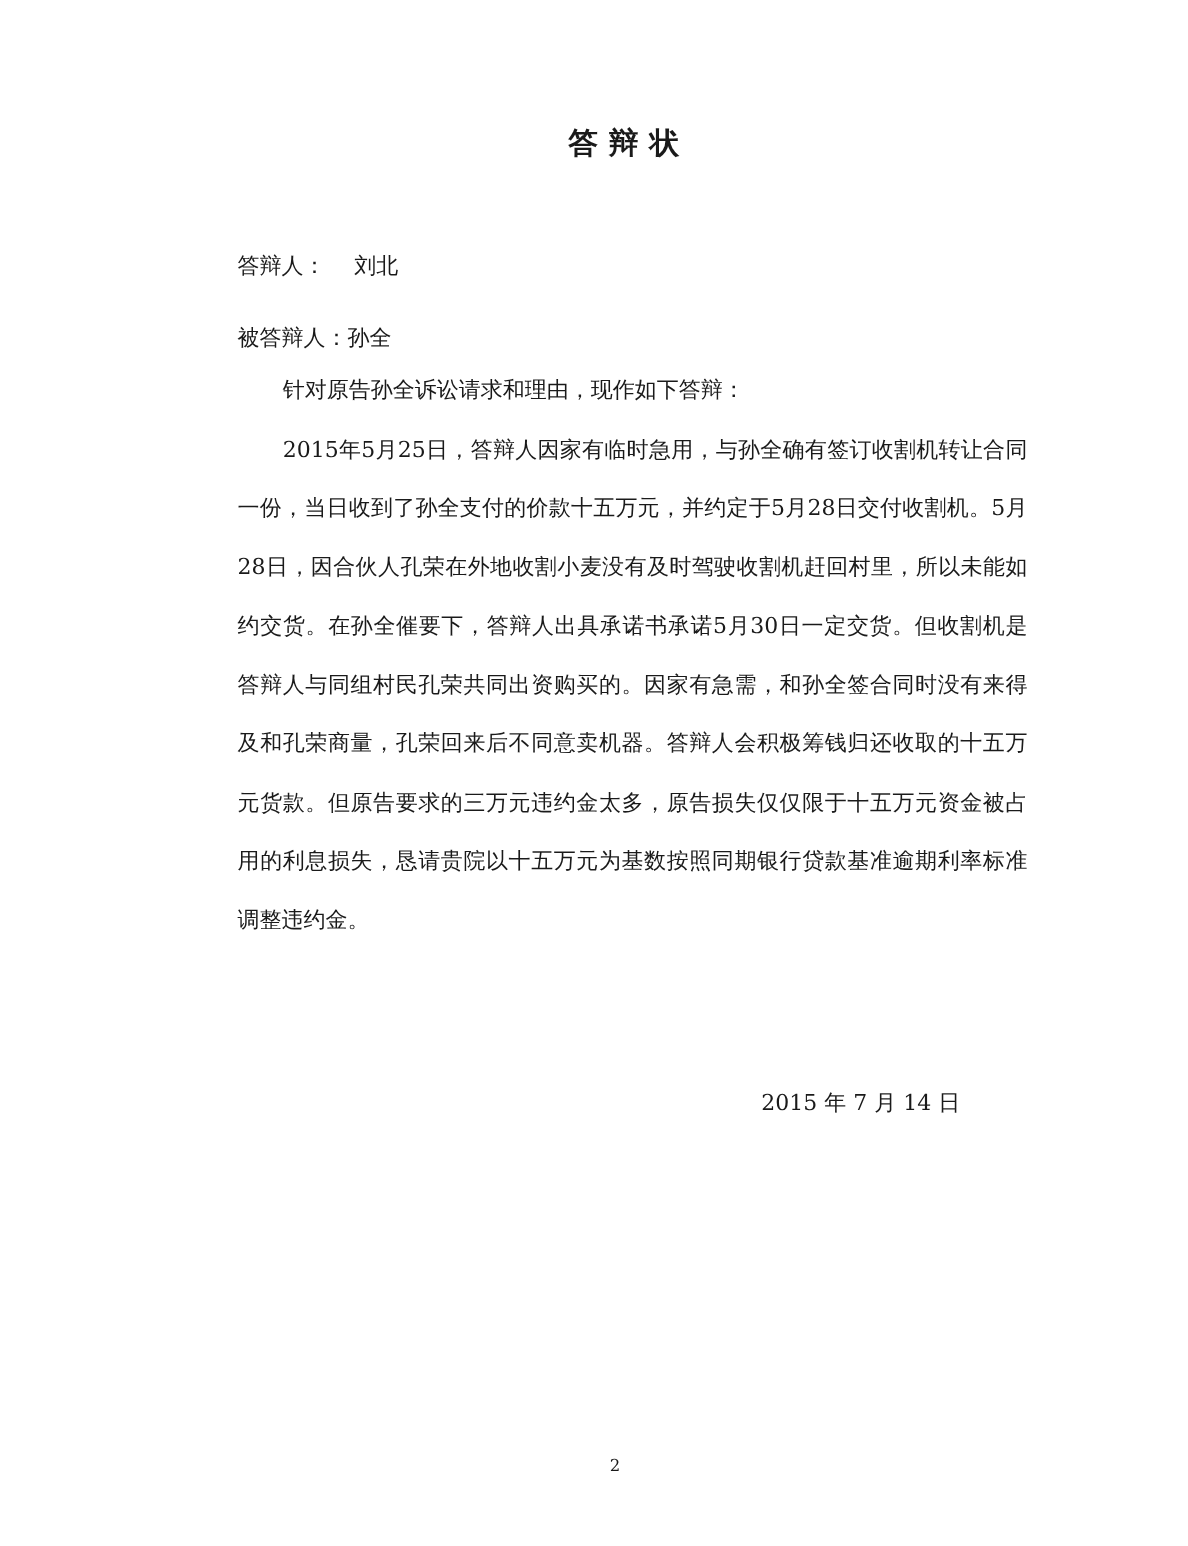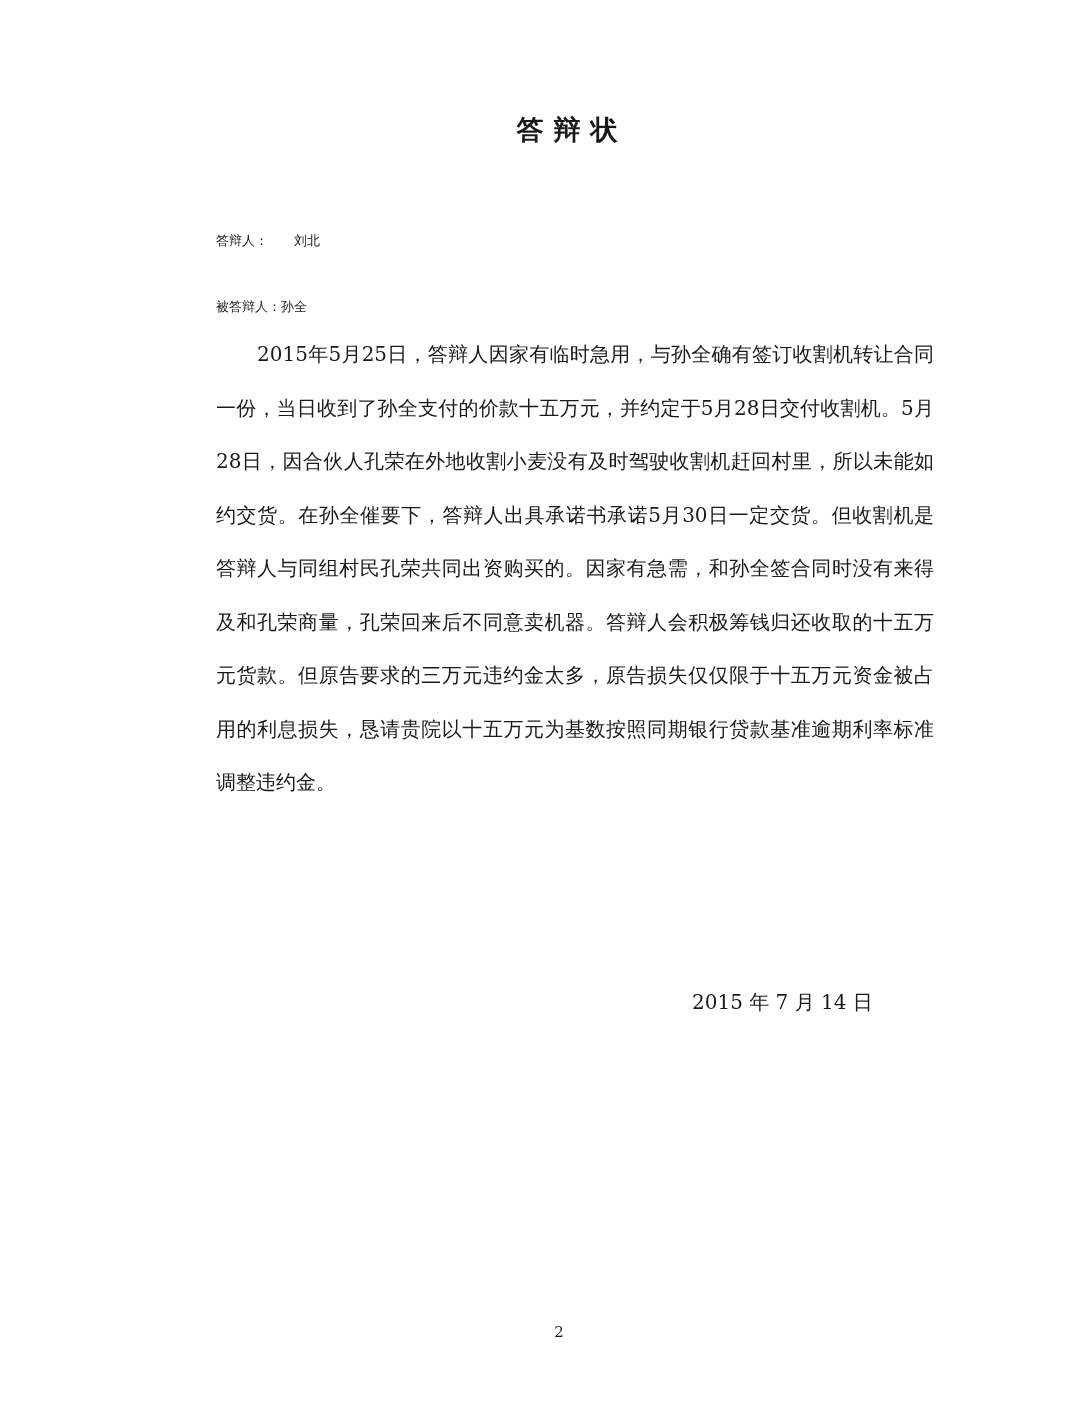--- a/index.html
+++ b/index.html
@@ -6,21 +6,21 @@
   body {
     width: 1080px; height: 1405px; background: #ffffff; position: relative; overflow: hidden;
     font-family: "DejaVu Serif", "Liberation Serif", serif; color: #1a1a1a;
   }
   .page { position: absolute; left: 0; top: 0; width: 1080px; height: 1405px; }
   .title {
     position: absolute; left: 0; width: 1080px; top: 112px; text-align: center;
     font-size: 27px; font-weight: bold; letter-spacing: 10px; padding-left: 64px; box-sizing: border-box;
   }
   .party {
-    position: absolute; left: 216px; font-size: 13px; line-height: 26px;
+    position: absolute; left: 216px; font-size: 20px; line-height: 26px;
   }
   .party .gap { display: inline-block; }
   .body-text {
     position: absolute; left: 216px; top: 328px; width: 718px;
     font-size: 20px; line-height: 53.5px; text-align: justify; text-align-last: left;
   }
   .body-text p { margin: 0; text-indent: 41px; }
   .sign {
     position: absolute; font-size: 20px; line-height: 26px; white-space: pre;
   }
@@ -37,20 +37,21 @@
 
   <div class="party" style="top:228px;">
     <span>答辩人：</span><span class="gap" style="width:26px;"></span><span>刘北</span>
   </div>
 
   <div class="party" style="top:294px;">
     <span>被答辩人：</span><span>孙全</span>
   </div>
 
   <div class="body-text">
+    <p>针对原告孙全诉讼请求和理由，现作如下答辩：</p>
     <p>2015年5月25日，答辩人因家有临时急用，与孙全确有签订收割机转让合同一份，当日收到了孙全支付的价款十五万元，并约定于5月28日交付收割机。5月28日，因合伙人孔荣在外地收割小麦没有及时驾驶收割机赶回村里，所以未能如约交货。在孙全催要下，答辩人出具承诺书承诺5月30日一定交货。但收割机是答辩人与同组村民孔荣共同出资购买的。因家有急需，和孙全签合同时没有来得及和孔荣商量，孔荣回来后不同意卖机器。答辩人会积极筹钱归还收取的十五万元货款。但原告要求的三万元违约金太多，原告损失仅仅限于十五万元资金被占用的利息损失，恳请贵院以十五万元为基数按照同期银行贷款基准逾期利率标准调整违约金。</p>
   </div>
 
 
   <div class="sign" style="left:692px; top:989px;">2015 年 7 月 14 日</div>
 
   <div class="page-num">2</div>
 </div>
 
 </body></html>

